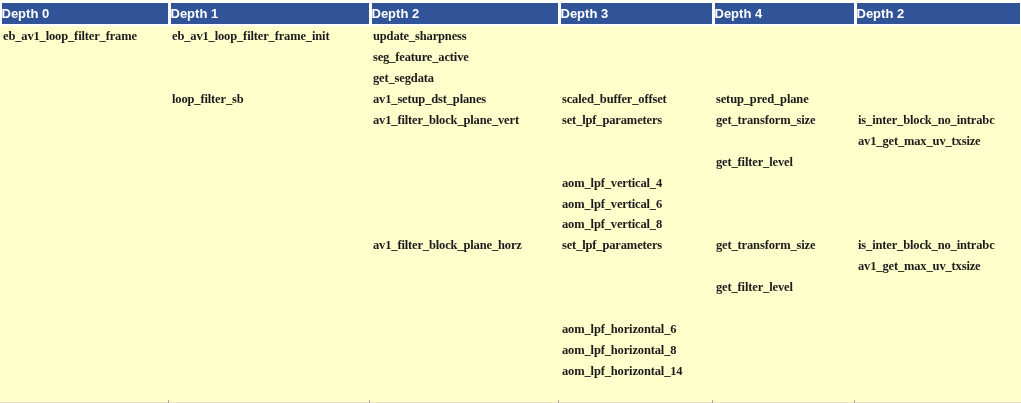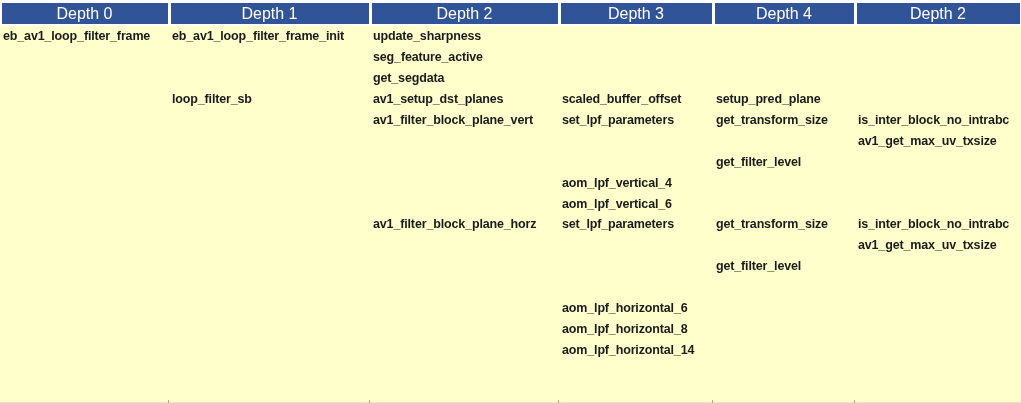--- a/index.html
+++ b/index.html
@@ -20,36 +20,37 @@
     grid-template-columns: 169px 201px 189px 154px 142px 166px;
   }
   .header-row {
     height: 26px;
     background: #ffffff;
   }
   .hcell {
     margin: 3px 1.5px 2px 1.5px;
     background: #315499;
     color: #ffffff;
-    font-size: 16px;
-    font-weight: normal;
-    text-align: center;
+    font-size: 13px;
+    font-weight: bold;
+    text-align: left;
     line-height: 21px;
     white-space: nowrap;
     overflow: hidden;
   }
   .tbody {
     position: absolute;
     top: 26px;
     left: 0;
     right: 0;
     bottom: 0;
     background: #ffffcc;
     border-bottom: 1px solid #eadfc5;
     box-sizing: border-box;
+    font-family: Liberation Serif, serif;
   }
   .row {
     height: 20.95px;
   }
   .cell {
     color: #1b1b1b;
     font-size: 12.5px;
     font-weight: bold;
     letter-spacing: -0.15px;
     line-height: 20.95px;
@@ -153,20 +154,28 @@
         <div class="cell"></div>
         <div class="cell"></div>
         <div class="cell"></div>
         <div class="cell">aom_lpf_vertical_6</div>
         <div class="cell"></div>
         <div class="cell"></div>
       </div>
       <div class="row grid-cols">
         <div class="cell"></div>
         <div class="cell"></div>
+        <div class="cell"></div>
+        <div class="cell">aom_lpf_vertical_8</div>
+        <div class="cell"></div>
+        <div class="cell"></div>
+      </div>
+      <div class="row grid-cols">
+        <div class="cell"></div>
+        <div class="cell"></div>
         <div class="cell">av1_filter_block_plane_horz</div>
         <div class="cell">set_lpf_parameters</div>
         <div class="cell">get_transform_size</div>
         <div class="cell">is_inter_block_no_intrabc</div>
       </div>
       <div class="row grid-cols">
         <div class="cell"></div>
         <div class="cell"></div>
         <div class="cell"></div>
         <div class="cell"></div>

